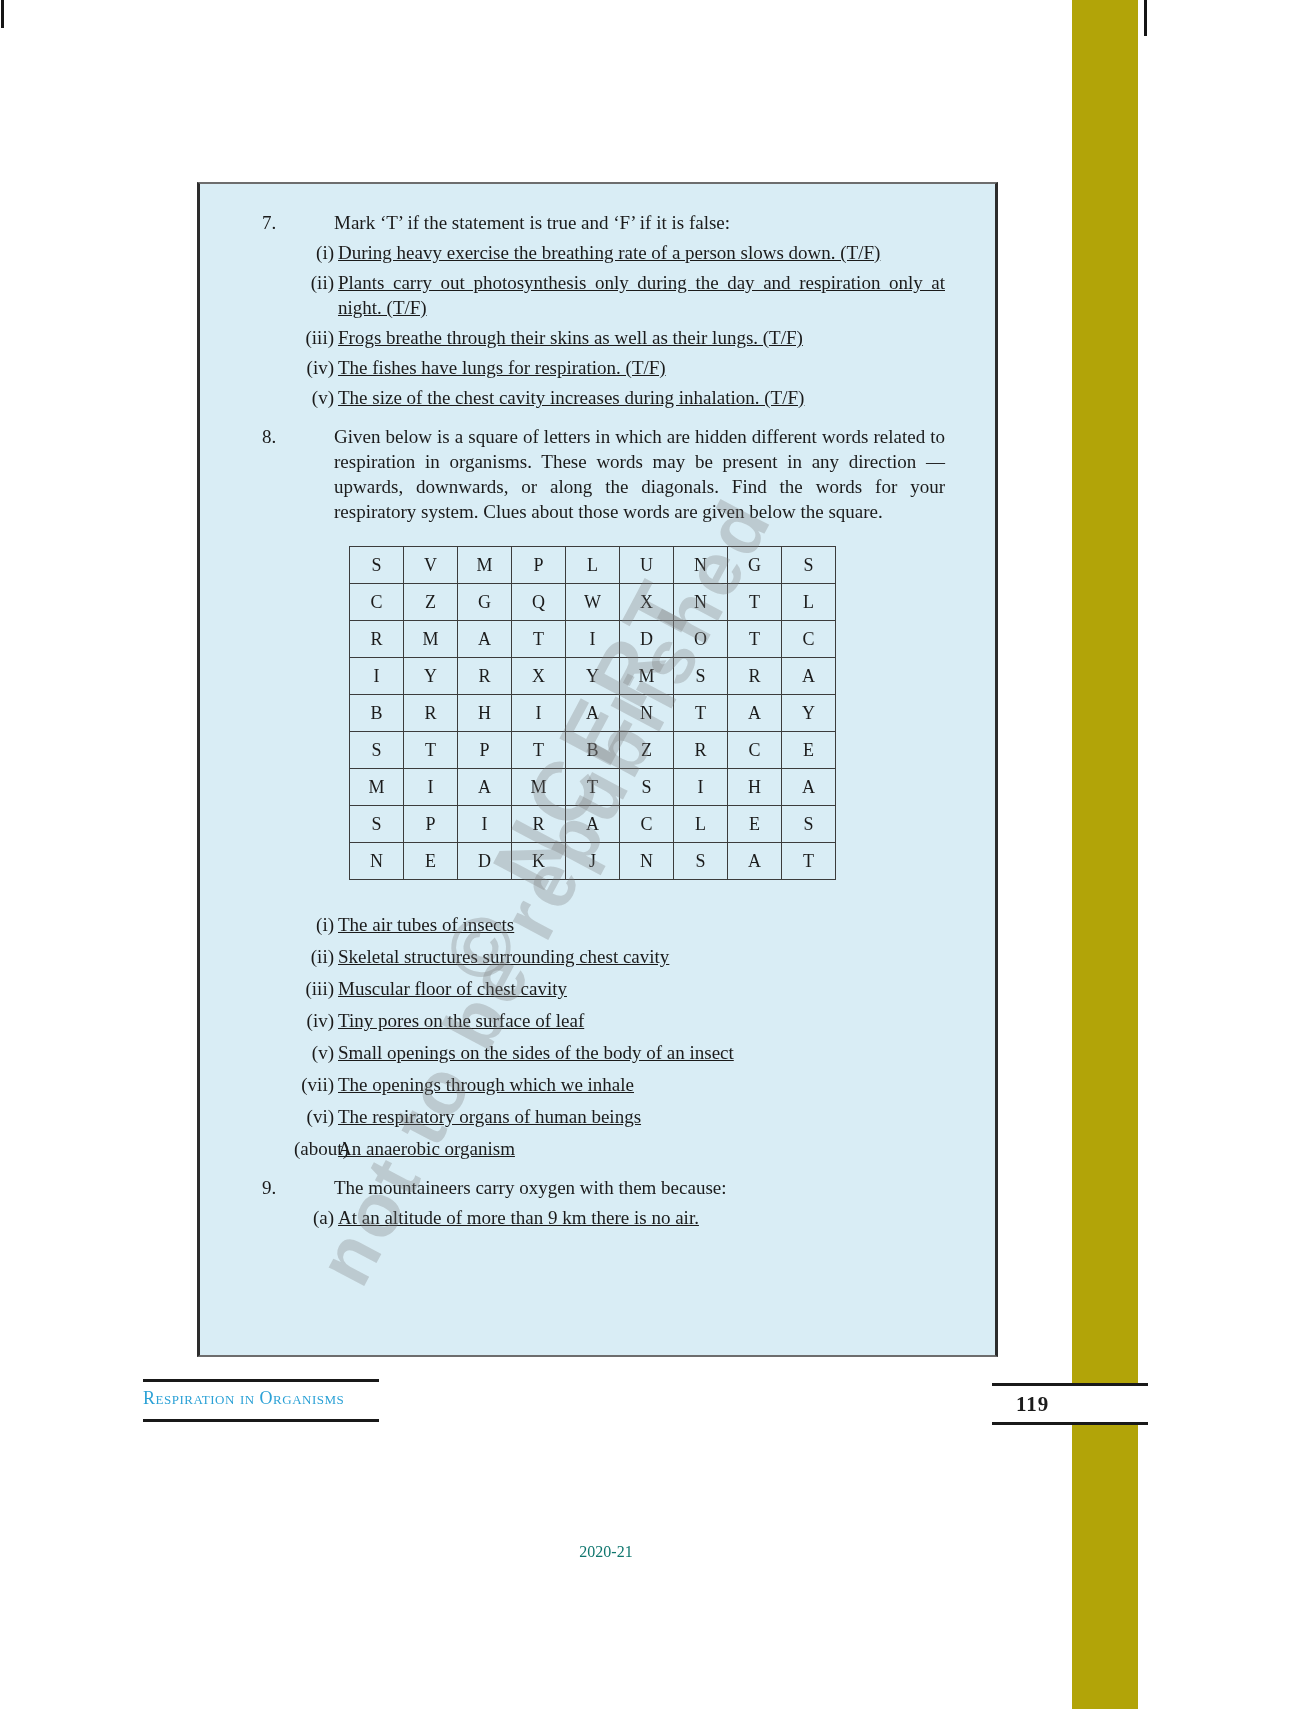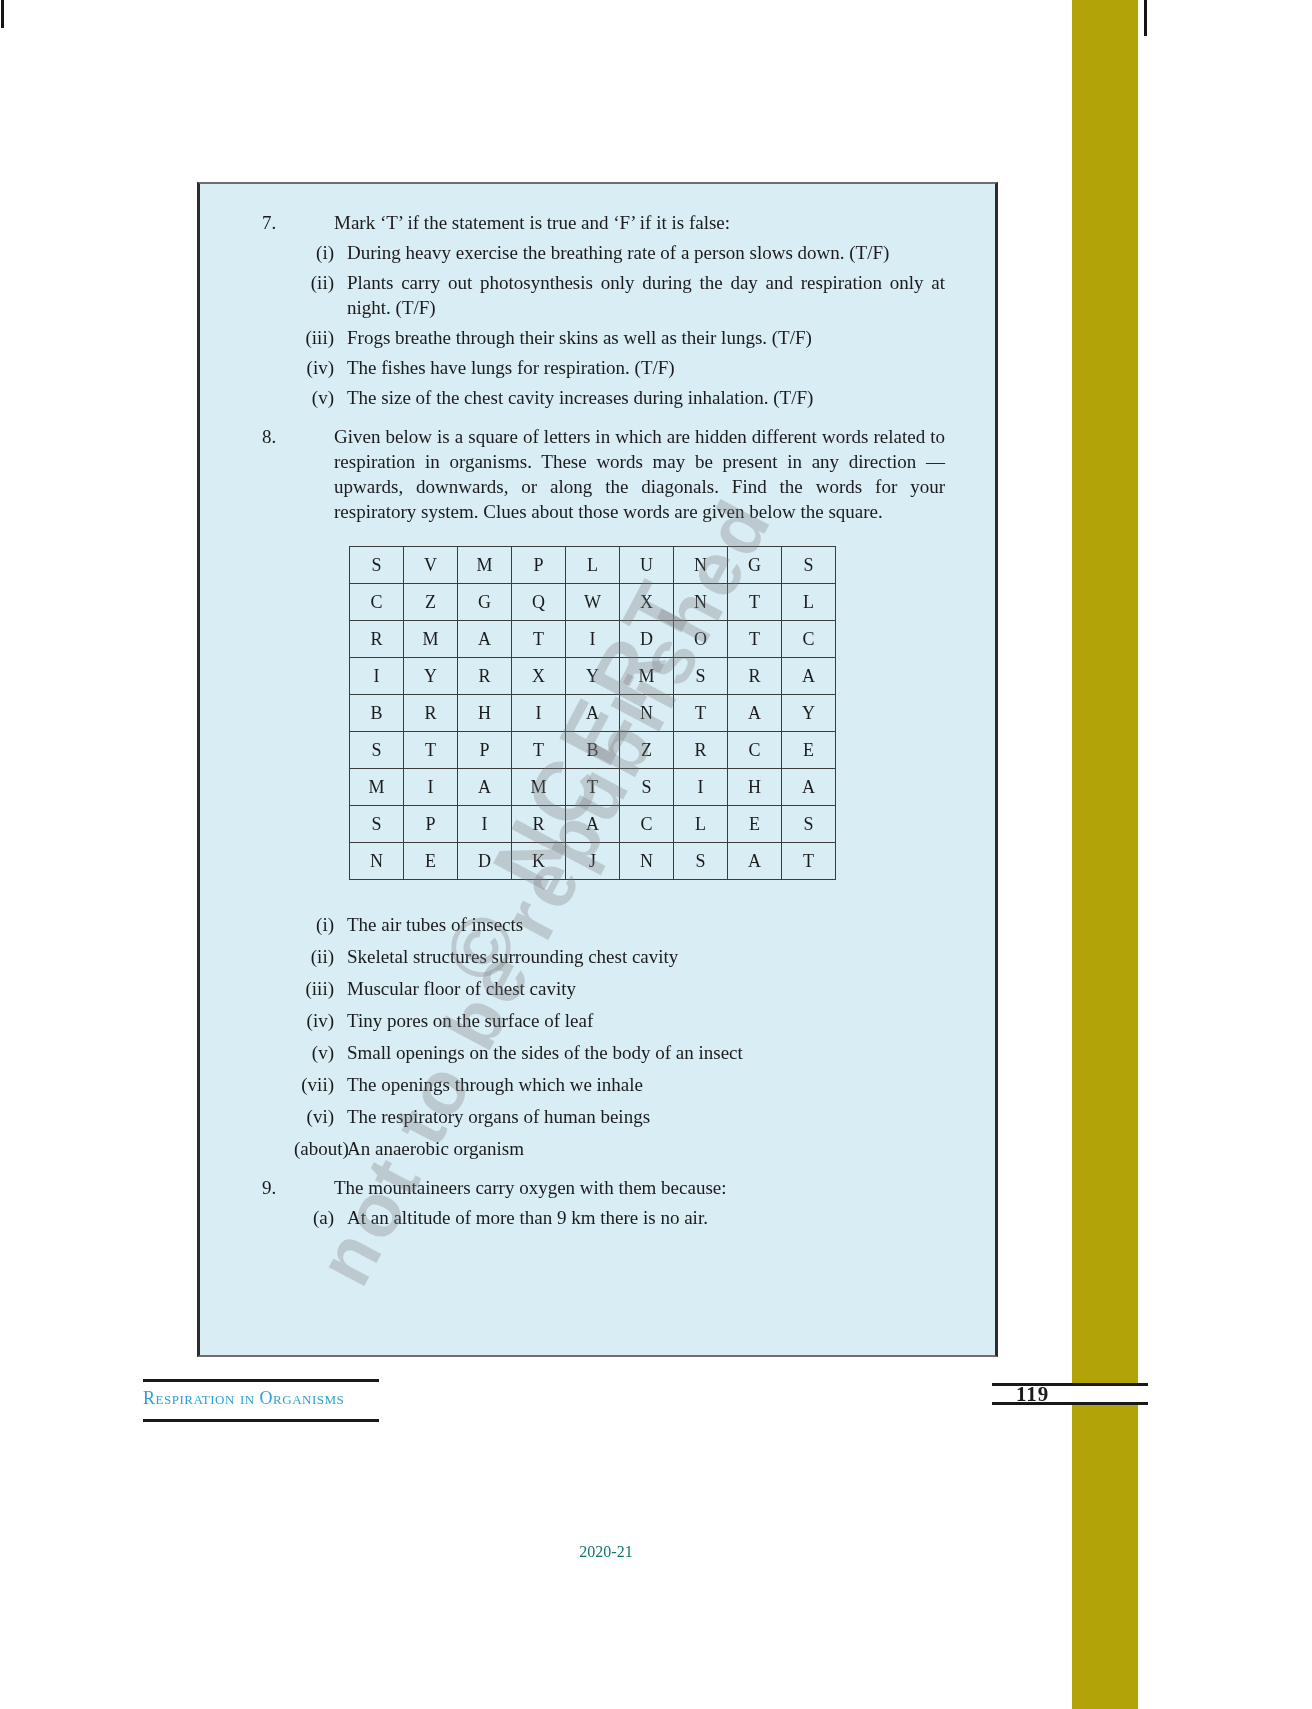--- a/index.html
+++ b/index.html
@@ -26,21 +26,21 @@
   }
   .question { display:flex; }
   .question + .question { margin-top:14px; }
   .qnum { width:32px; flex-shrink:0; }
   .qbody { flex:1; min-width:0; }
   .qstem { text-align:justify;margin-left:40px; }
   .items { margin-top:3px; }
   .item { display:flex; margin-top:5px; }
   .clues .item { margin-top:7px; }
   .ilabel { width:40px; flex-shrink:0; text-align:right; white-space:nowrap; }
-  .itext { flex:1; margin-left:13px; text-align:justify; }
+  .itext { flex:1; margin-left:4px; text-align:justify;text-decoration:underline; }
 
   
   .letter-grid { border-collapse:collapse; margin:22px 0 32px 55px; border:1.5px solid #3c3c3c; }
   .letter-grid td {
     width:54px; height:37px; border:1.4px solid #3c3c3c;
     text-align:center; vertical-align:middle; font-size:18px; padding:0;
   }
 
   
   .watermark {
@@ -55,21 +55,21 @@
   
   .rule { position:absolute; left:143px; width:236px; height:3px; background:#191919; }
   .rule-top { top:1379px; }
   .rule-bottom { top:1419px; }
   .chapter-title {
     position:absolute; left:143px; top:1388px;
     font-variant:small-caps; font-weight:normal; font-size:18px;
     color:#2ba1d6; letter-spacing:0.5px;
   }
   .pagenum-band {
-    position:absolute; left:992px; top:1383px; width:156px; height:22px;
+    position:absolute; left:992px; top:1383px; width:156px; height:42px;
     background:#ffffff; border-top:3px solid #191919; border-bottom:3px solid #191919;
     display:flex; align-items:center; z-index:6;
   }
   .pagenum { padding-left:24px; font-size:21px; font-weight:bold; letter-spacing:1px; }
   .year { position:absolute; left:0; top:1543px; width:1212px; text-align:center; font-size:16px; color:#0f766e; }
 </style>
 </head>
 <body>
 
 <div class="page">

